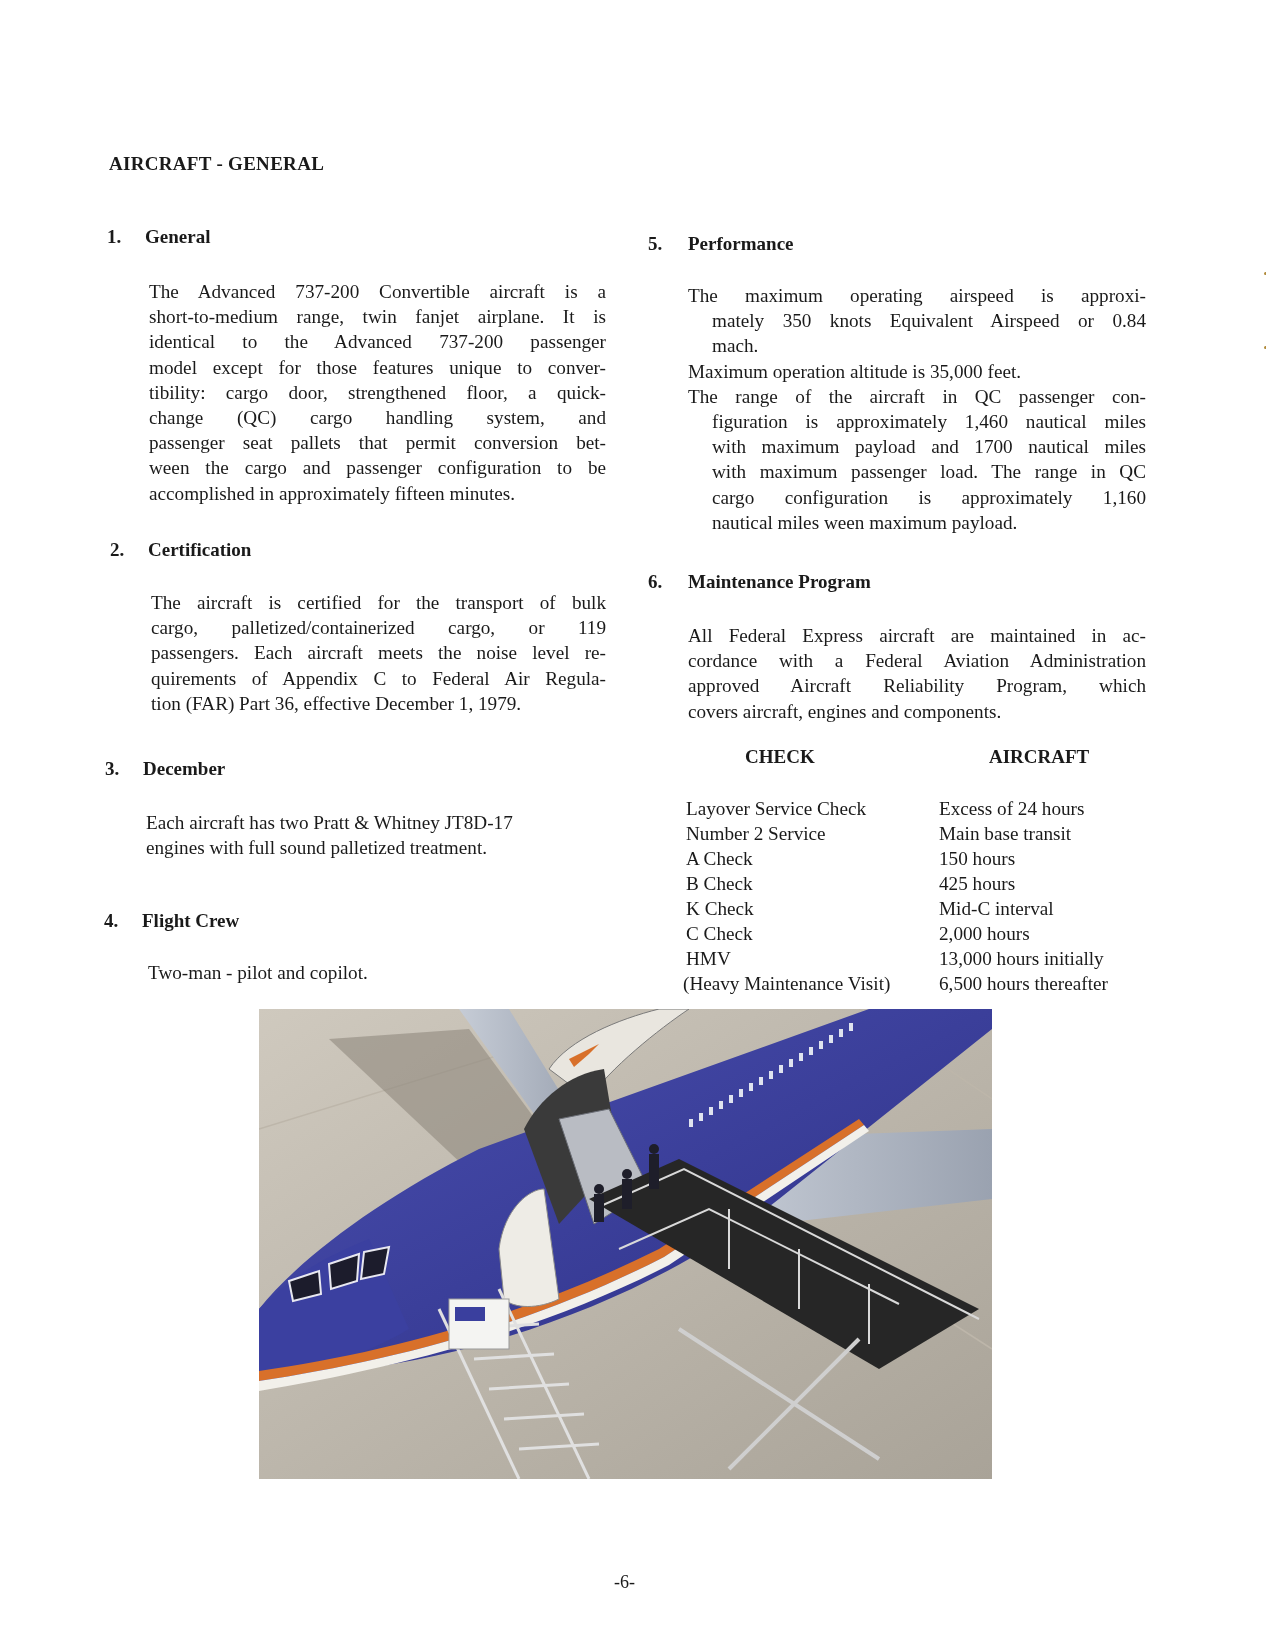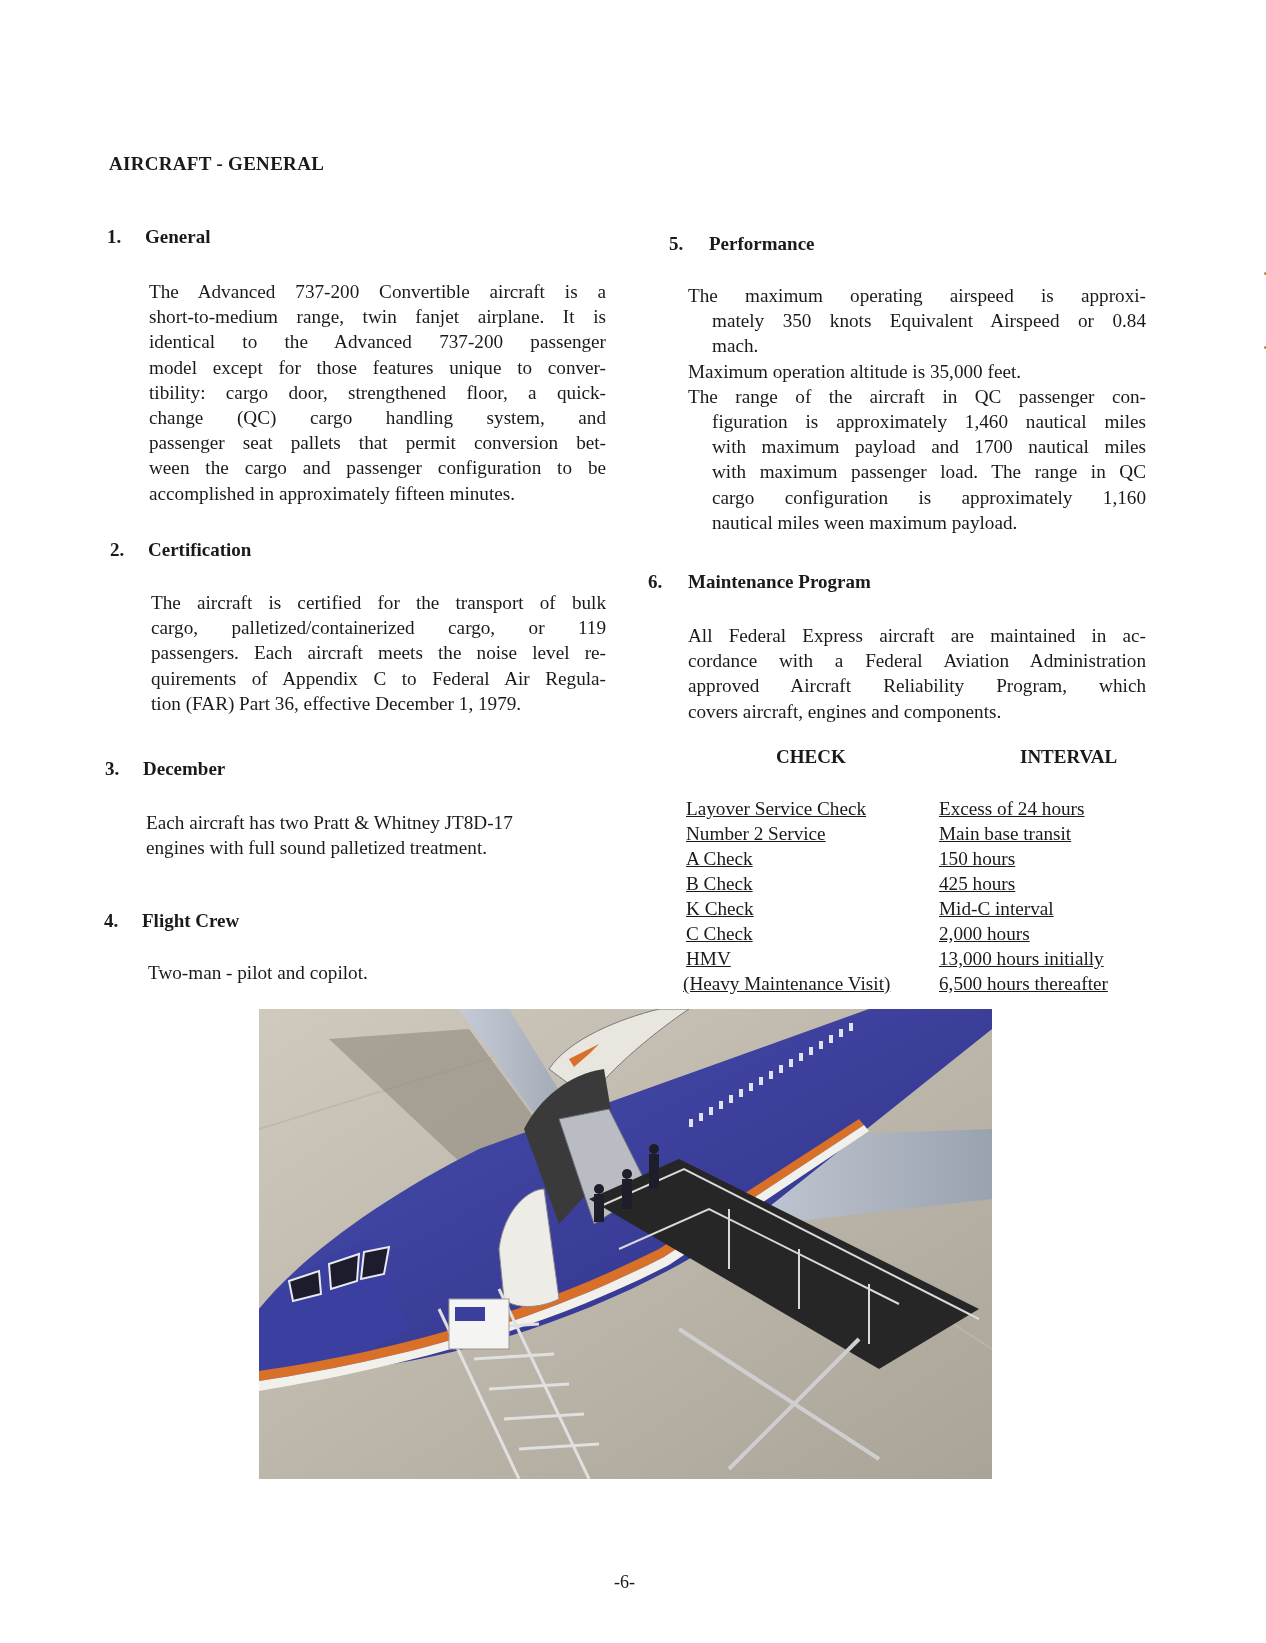--- a/index.html
+++ b/index.html
@@ -13,21 +13,21 @@
       left: 109px; top: 153px; font-size: 19px; font-weight: bold; letter-spacing: 0.3px;
     }
     .sec-head { font-size: 19px; font-weight: bold; white-space: nowrap; }
     .sec-head .num { display: inline-block; width: 38px; font-weight: bold; }
     .para {
       font-size: 19.2px; line-height: 25.2px; text-align: justify; text-align-last: left;
     }
     .para span { display: block; }
     .para .justify { text-align: justify; text-align-last: justify; }
     .hang { padding-left: 24px; }
-    .table-head { font-size: 19px; font-weight: bold; margin-left: 31px; }
+    .table-head { font-size: 19px; font-weight: bold; }
     .tbl { font-size: 19.2px; line-height: 25px; }
     .tbl-row { display: flex; white-space: nowrap; }
     .tbl-row .c1 { width: 253px; }
     .tbl-row .c2 { }
     .photo {
       left: 259px; top: 1009px; width: 733px; height: 470px; overflow: hidden;
       background: #b8b2a8;
     }
     .page-num { left: 614px; top: 1572px; font-size: 18px; }
     .speck { width: 3px; height: 3px; border-radius: 50%; background: #b08a3a; }
@@ -71,21 +71,21 @@
   <span>engines with full sound palletized treatment.</span>
 </div>
 
 <div class="abs sec-head" style="left:104px; top:910px;">
   <span class="num">4.</span><span>Flight Crew</span>
 </div>
 <div class="abs para" style="left:148px; top:960px; width:460px;">
   <span>Two-man - pilot and copilot.</span>
 </div>
 
-<div class="abs sec-head" style="left:648px; top:233px;margin-left:21px;">
+<div class="abs sec-head" style="left:648px; top:233px;">
   <span class="num" style="width:40px;">5.</span><span>Performance</span>
 </div>
 <div class="abs para" style="left:688px; top:283px; width:458px;">
   <span class="justify">The maximum operating airspeed is approxi-</span>
   <span class="justify hang">mately 350 knots Equivalent Airspeed or 0.84</span>
   <span class="hang">mach.</span>
   <span>Maximum operation altitude is 35,000 feet.</span>
   <span class="justify">The range of the aircraft in QC passenger con-</span>
   <span class="justify hang">figuration is approximately 1,460 nautical miles</span>
   <span class="justify hang">with maximum payload and 1700 nautical miles</span>
@@ -98,23 +98,23 @@
   <span class="num" style="width:40px;">6.</span><span>Maintenance Program</span>
 </div>
 <div class="abs para" style="left:688px; top:623px; width:458px;">
   <span class="justify">All Federal Express aircraft are maintained in ac-</span>
   <span class="justify">cordance with a Federal Aviation Administration</span>
   <span class="justify">approved Aircraft Reliability Program, which</span>
   <span>covers aircraft, engines and components.</span>
 </div>
 
 <div class="abs table-head" style="left:745px; top:746px;">CHECK</div>
-<div class="abs table-head" style="left:989px; top:746px;">INTERVAL</div>
-
-<div class="abs tbl" style="left:686px; top:796px;text-decoration:underline;">
+<div class="abs table-head" style="left:989px; top:746px;">AIRCRAFT</div>
+
+<div class="abs tbl" style="left:686px; top:796px;">
   <div class="tbl-row">
     <span class="c1">Layover Service Check</span>
     <span class="c2">Excess of 24 hours</span>
   </div>
   <div class="tbl-row">
     <span class="c1">Number 2 Service</span>
     <span class="c2">Main base transit</span>
   </div>
   <div class="tbl-row">
     <span class="c1">A Check</span>

